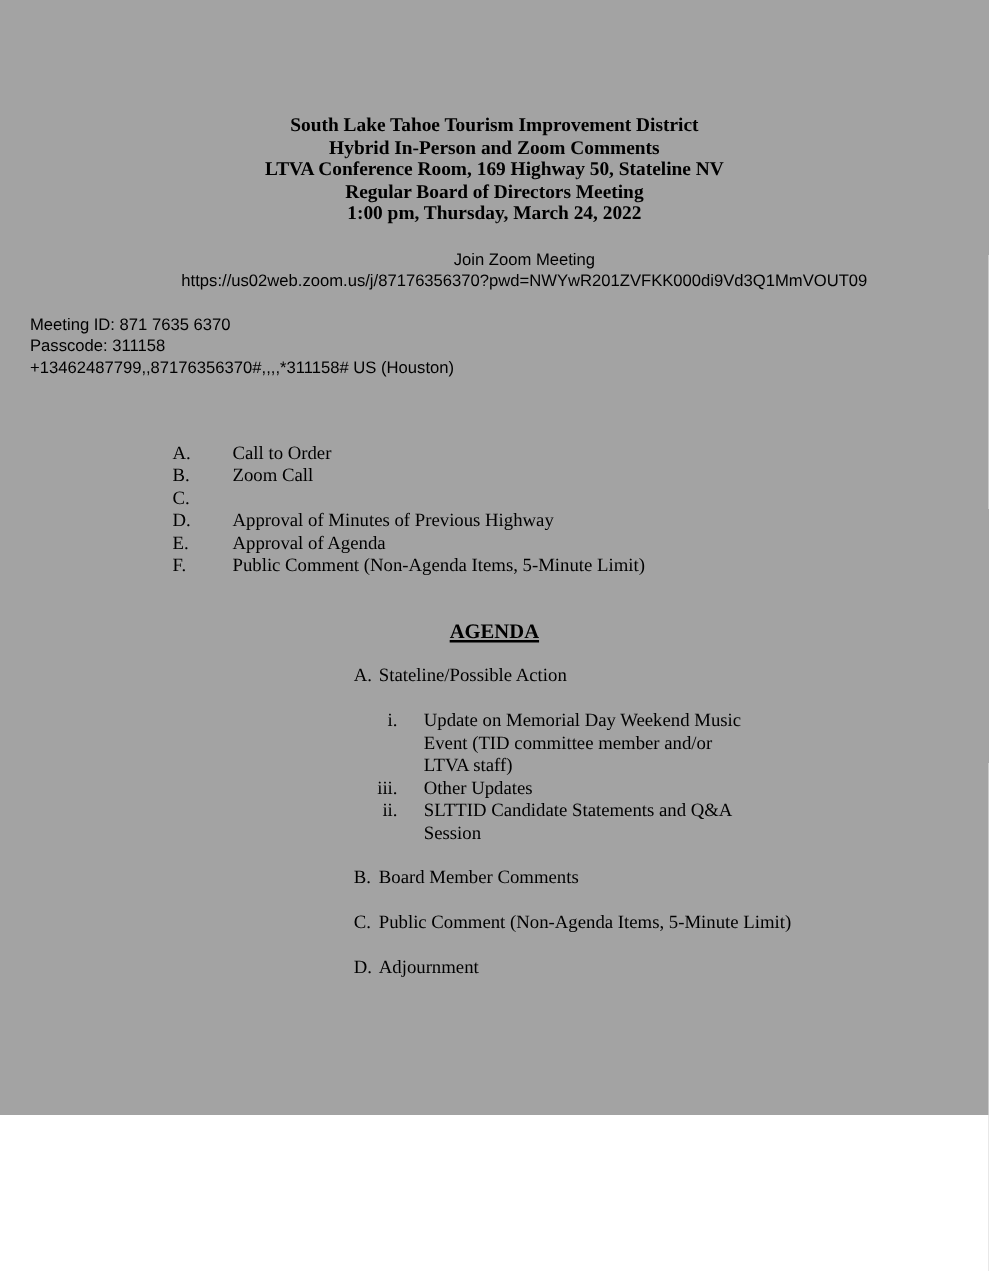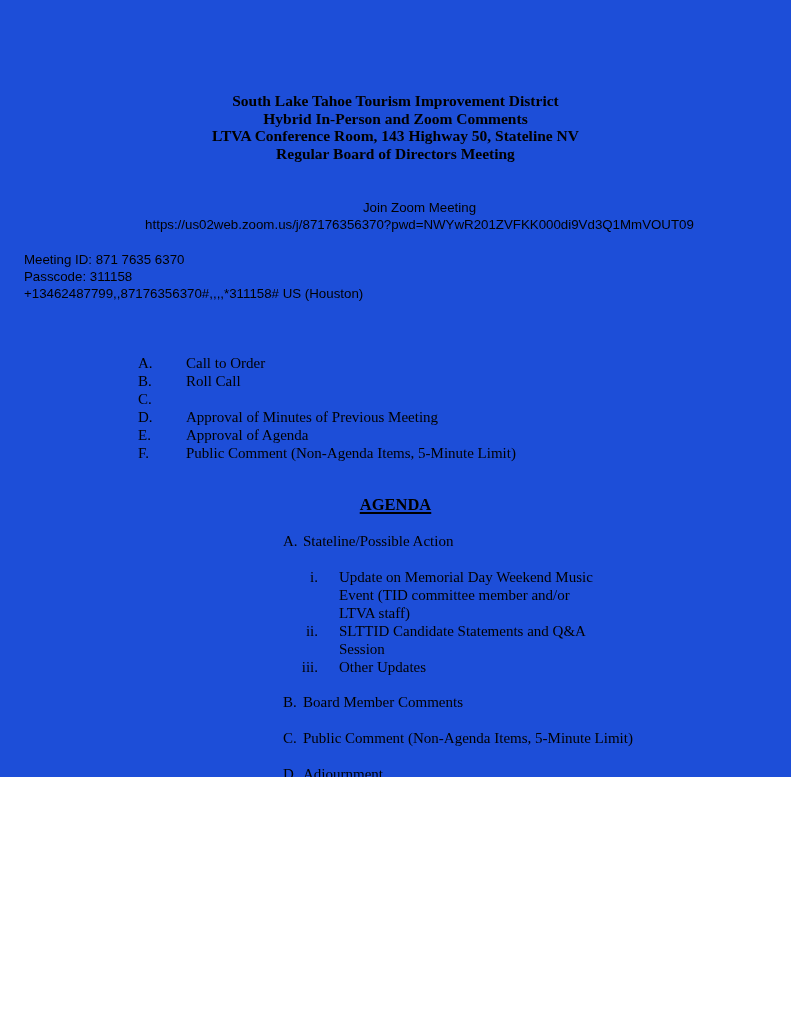--- a/index.html
+++ b/index.html
@@ -4,22 +4,22 @@
 <title>SLTTID Board Meeting Agenda</title>
 <style>
   html, body {
     margin: 0;
     padding: 0;
     background: #ffffff;
   }
   .page {
     position: relative;
     width: 791px;
-    height: 777px;
-    background: #1d4ed8;
+    height: 892px;
+    background: #a3a3a3;
     color: #000000;
     font-family: "Liberation Serif", "DejaVu Serif", serif;
     overflow: hidden;
   }
 
   
   .doc-title {
     position: absolute;
     top: 92px;
     left: 0;
@@ -124,50 +124,51 @@
   .agenda-item.spaced2 { margin-top: 18px; }
 </style>
 </head>
 <body>
 
 <div class="page">
 
   <header class="doc-title">
     <div>South Lake Tahoe Tourism Improvement District</div>
     <div>Hybrid In-Person and Zoom Comments</div>
-    <div>LTVA Conference Room, 143 Highway 50, Stateline NV</div>
+    <div>LTVA Conference Room, 169 Highway 50, Stateline NV</div>
     <div>Regular Board of Directors Meeting</div>
+    <div>1:00 pm, Thursday, March 24, 2022</div>
   </header>
 
   <section class="zoom-join sans">
     <div>Join Zoom Meeting</div>
     <div>https://us02web.zoom.us/j/87176356370?pwd=NWYwR201ZVFKK000di9Vd3Q1MmVOUT09</div>
   </section>
 
   <section class="meeting-details sans">
     <div>Meeting ID: 871 7635 6370</div>
     <div>Passcode: 311158</div>
     <div>+13462487799,,87176356370#,,,,*311158# US (Houston)</div>
   </section>
 
   <ol class="pre-list">
     <li>
       <span class="pre-marker">A.</span>
       <span>Call to Order</span>
     </li>
     <li>
       <span class="pre-marker">B.</span>
-      <span>Roll Call</span>
+      <span>Zoom Call</span>
     </li>
     <li>
       <span class="pre-marker">C.</span>
     </li>
     <li>
       <span class="pre-marker">D.</span>
-      <span>Approval of Minutes of Previous Meeting</span>
+      <span>Approval of Minutes of Previous Highway</span>
     </li>
     <li>
       <span class="pre-marker">E.</span>
       <span>Approval of Agenda</span>
     </li>
     <li>
       <span class="pre-marker">F.</span>
       <span>Public Comment (Non-Agenda Items, 5-Minute Limit)</span>
     </li>
   </ol>
@@ -182,27 +183,27 @@
       <span class="agenda-marker">A.</span>
       <span>Stateline/Possible Action</span>
     </div>
 
     <ol class="roman-list">
       <li>
         <span class="roman-marker">i.</span>
         <span class="roman-text">Update on Memorial Day Weekend Music Event (TID committee member and/or LTVA staff)</span>
       </li>
       <li>
+        <span class="roman-marker">iii.</span>
+        <span class="roman-text">Other Updates</span>
+      </li>
+      <li>
         <span class="roman-marker">ii.</span>
         <span class="roman-text">SLTTID Candidate Statements and Q&amp;A Session</span>
       </li>
-      <li>
-        <span class="roman-marker">iii.</span>
-        <span class="roman-text">Other Updates</span>
-      </li>
     </ol>
 
     <div class="agenda-item spaced">
       <span class="agenda-marker">B.</span>
       <span>Board Member Comments</span>
     </div>
 
     <div class="agenda-item spaced2">
       <span class="agenda-marker">C.</span>
       <span>Public Comment (Non-Agenda Items, 5-Minute Limit)</span>

